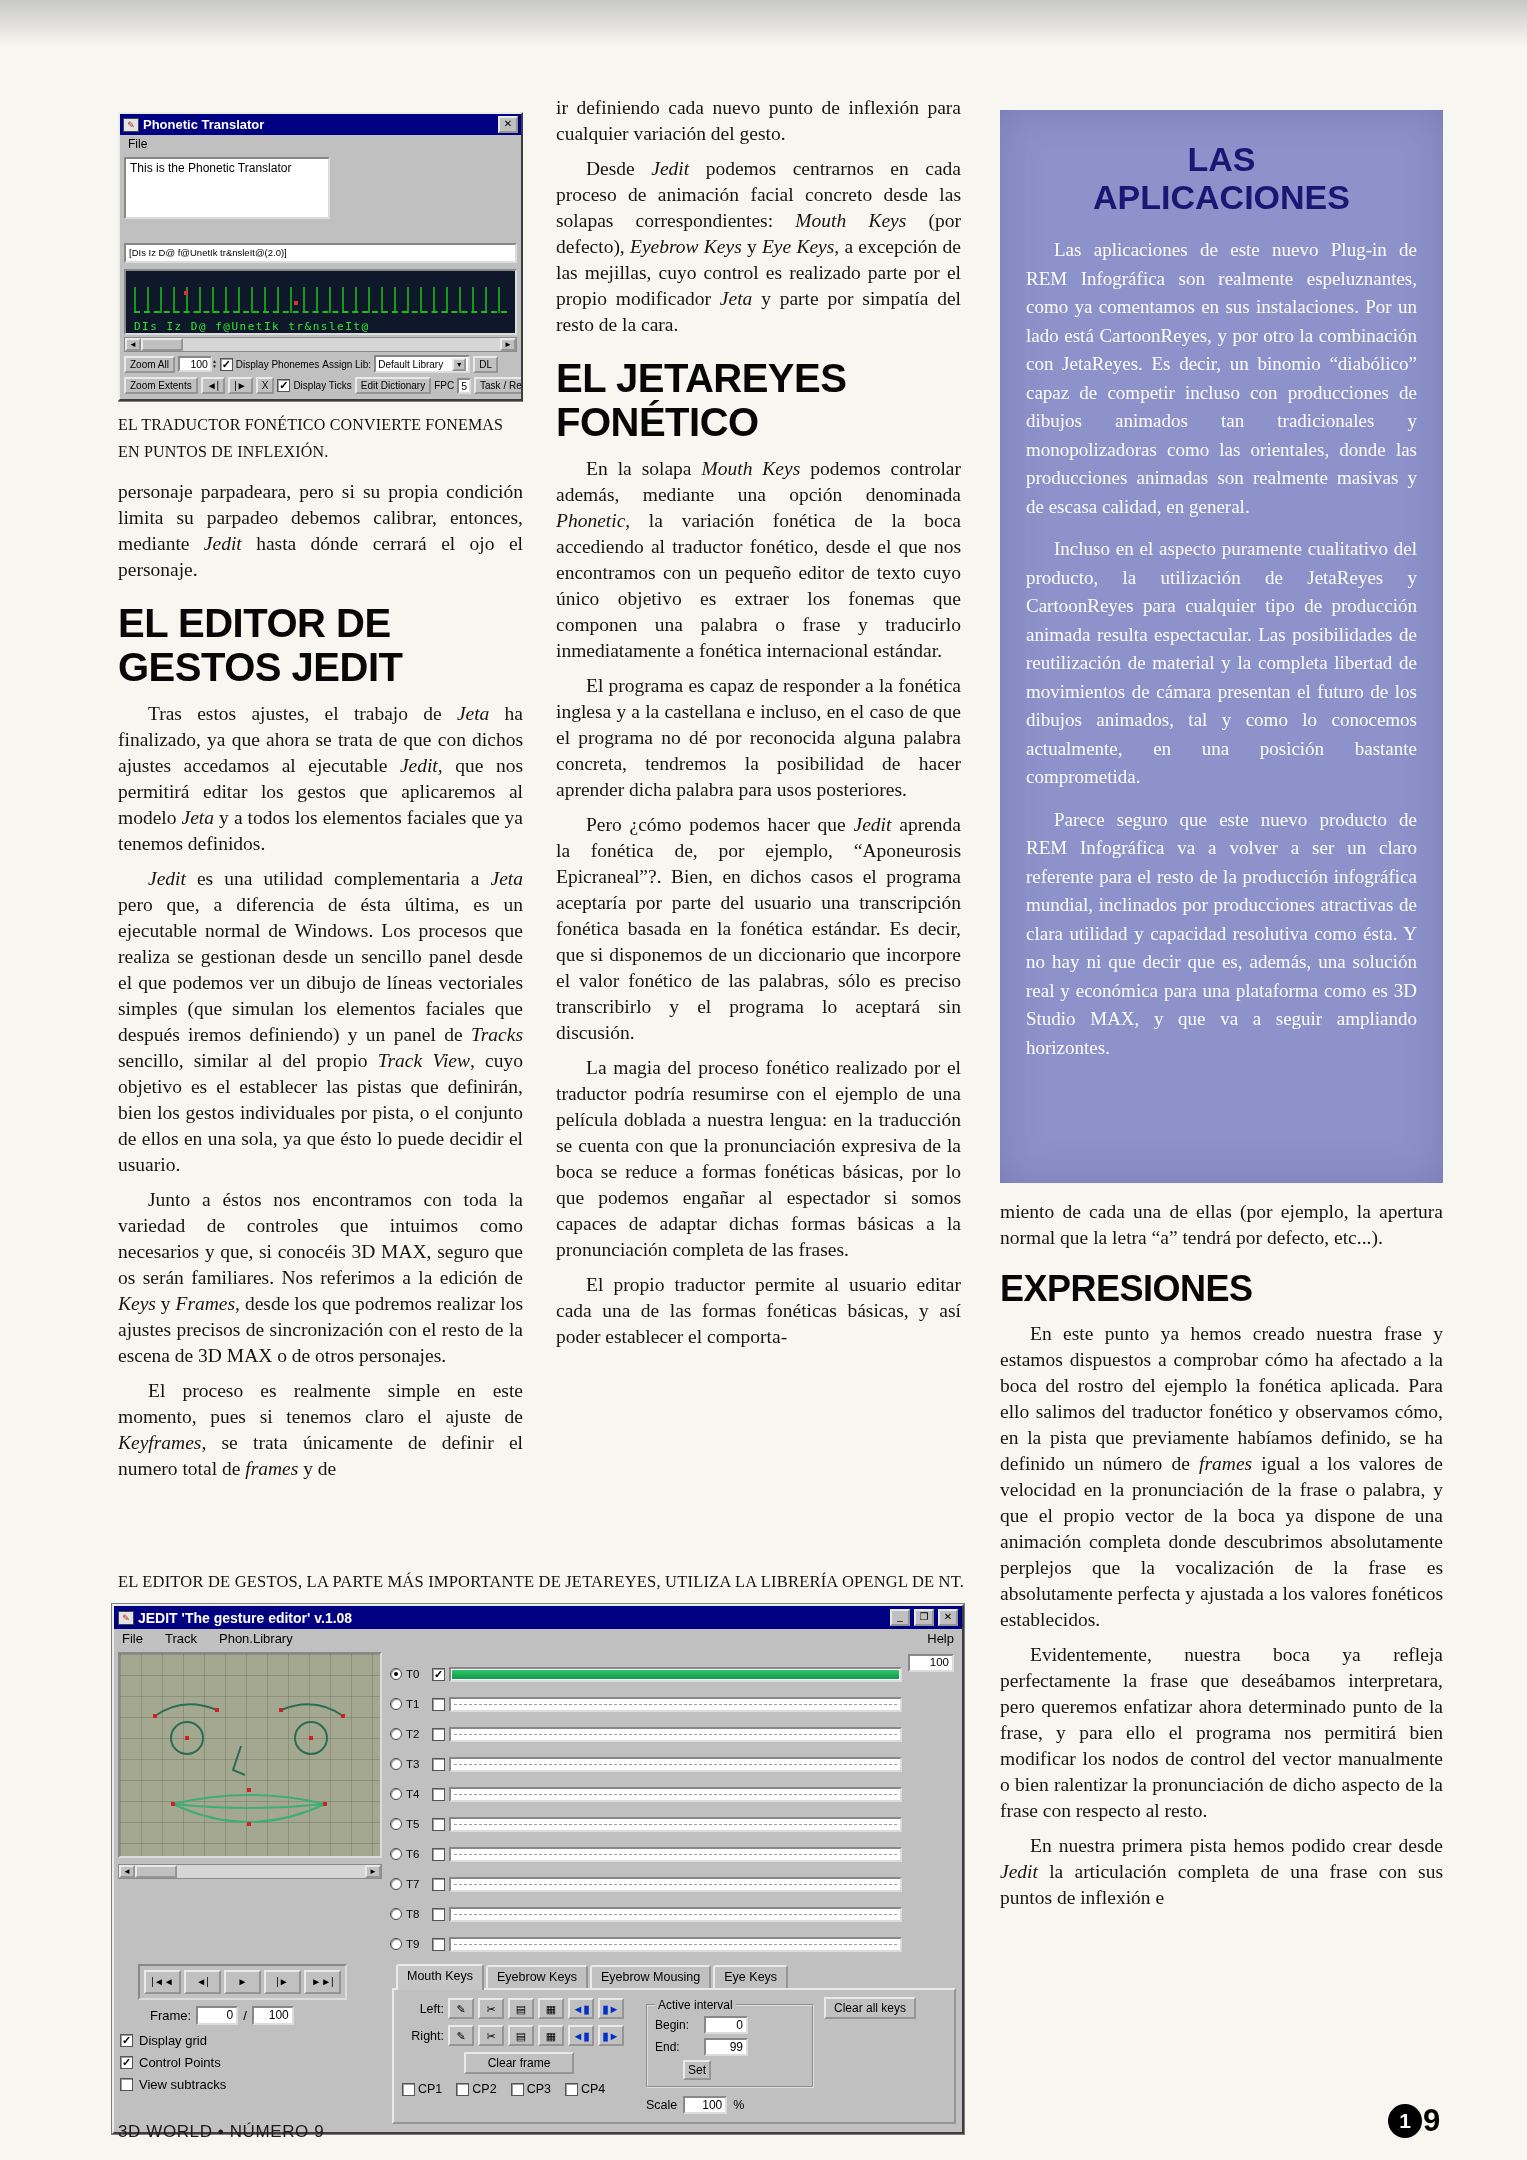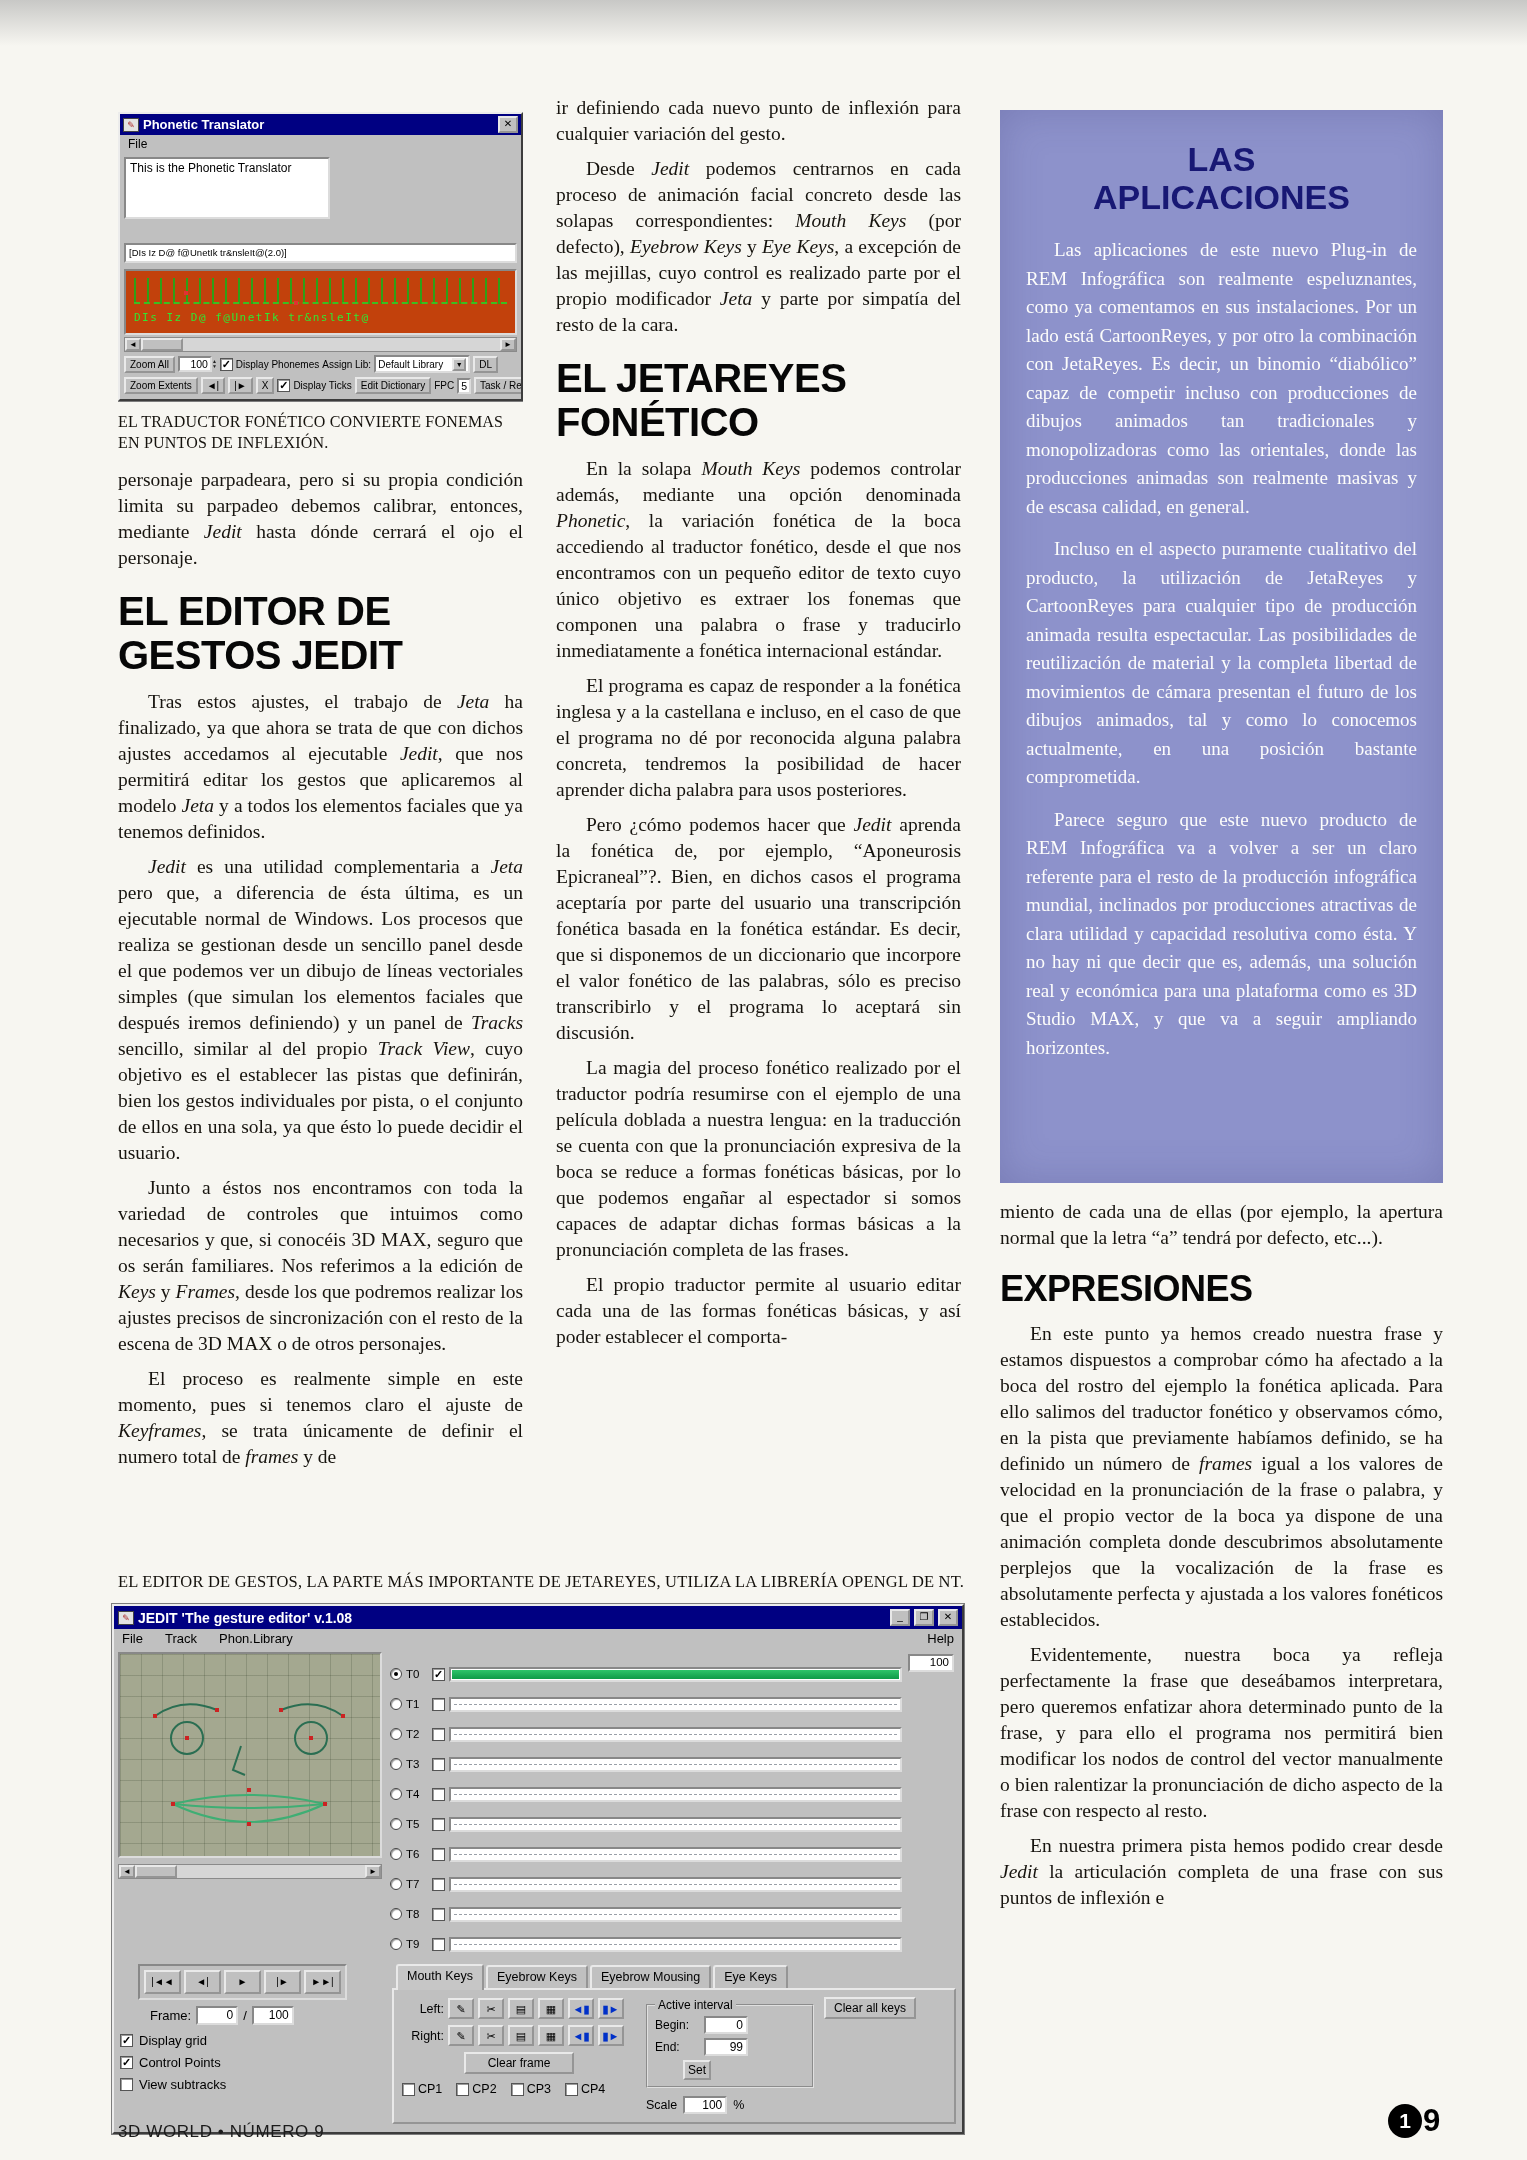--- a/index.html
+++ b/index.html
@@ -13,21 +13,21 @@
   .col { position:absolute; overflow:hidden; }
   .col1 { left:118px; top:112px;  width:405px; height:1462px; }
   .col2 { left:556px; top:95px;   width:405px; height:1479px; }
   .col3 { left:1000px; top:110px; width:443px; height:1996px; }
   .art { text-align:justify; font-size:19.5px; line-height:26px; color:#17140f; }
   .art + .art { margin-top:9px; }
   .indent { text-indent:30px; }
   .headline { font-family:"Liberation Sans", sans-serif; font-weight:bold; letter-spacing:-0.5px;
               font-size:40px; line-height:44px; color:#070707; margin:18px 0 12px; }
   .headline.small { font-size:36px; line-height:40px; }
-  .figcaption { font-size:16px; line-height:21px; color:#14110c; margin-top:10px; letter-spacing:.2px; }
+  .figcaption { font-size:16px; line-height:27px; color:#14110c; margin-top:10px; letter-spacing:.2px; }
   .midcaption { position:absolute; left:118px; top:1572px; width:848px; font-size:16.5px; color:#14110c; letter-spacing:.2px; }
 
   
   .sidebar { background:#8d92cb; min-height:1073px; padding:30px 26px 24px; margin-bottom:16px;
              box-shadow:inset 0 0 40px rgba(60,60,120,.25); }
   .sidebar h2 { font-family:"Liberation Sans", sans-serif; font-weight:bold; text-align:center;
                 color:#181874; font-size:34px; line-height:38px; white-space:pre-line; margin-bottom:20px; }
   .sidebar p { color:#fdfdfb; font-size:19px; line-height:28.5px; text-align:justify; text-indent:28px; }
   .sidebar p + p { margin-top:14px; }
 
@@ -56,22 +56,22 @@
             font-size:8px; line-height:9px; text-align:center; flex:none; }
   .scrthumb { width:42px; height:13px; background:#c0c0c0; border:2px outset #e9e9e9; flex:none; }
   .scrtrough { flex:1; }
 
   
   .phonwin { width:405px; }
   .phon-top { display:flex; gap:24px; padding:4px;flex-direction:column; }
   .phon-input { width:206px; height:62px; font-size:12px; padding:2px 4px; overflow:hidden; }
   .phon-right { flex:1; }
   .phon-output { height:20px; font-size:9.5px; line-height:15px; padding:0 3px; white-space:nowrap; overflow:hidden; }
-  .waveform { position:relative; margin:2px 4px; height:66px; background:#c2410c;
-              border:2px inset #dcdcdc; padding:7px 8px 4px; overflow:hidden; }
+  .waveform { position:relative; margin:2px 4px; height:66px; background:#0f172a;
+              border:2px inset #dcdcdc; padding:16px 8px 4px; overflow:hidden; }
   .wave-ticks { height:26px; border-bottom:2px dashed #25d625;
                 background:repeating-linear-gradient(90deg,#18b018 0 2px, transparent 2px 13px);
                 opacity:.85; }
   .wave-phonemes { margin-top:7px; color:#32e632; font-family:"DejaVu Sans Mono", monospace;
                    font-size:11px; letter-spacing:1.5px; white-space:nowrap; }
   .wave-dot { position:absolute; width:4px; height:4px; background:#e03232; }
   .phon-scroll { margin:0 4px; }
   .phonrow { display:flex; align-items:center; gap:3px; padding:3px 4px 1px; font-size:10px; overflow:hidden; }
   .phonrow .btn95 { font-size:10px; padding:1px 4px; }
   .spin { display:flex; align-items:stretch; }

